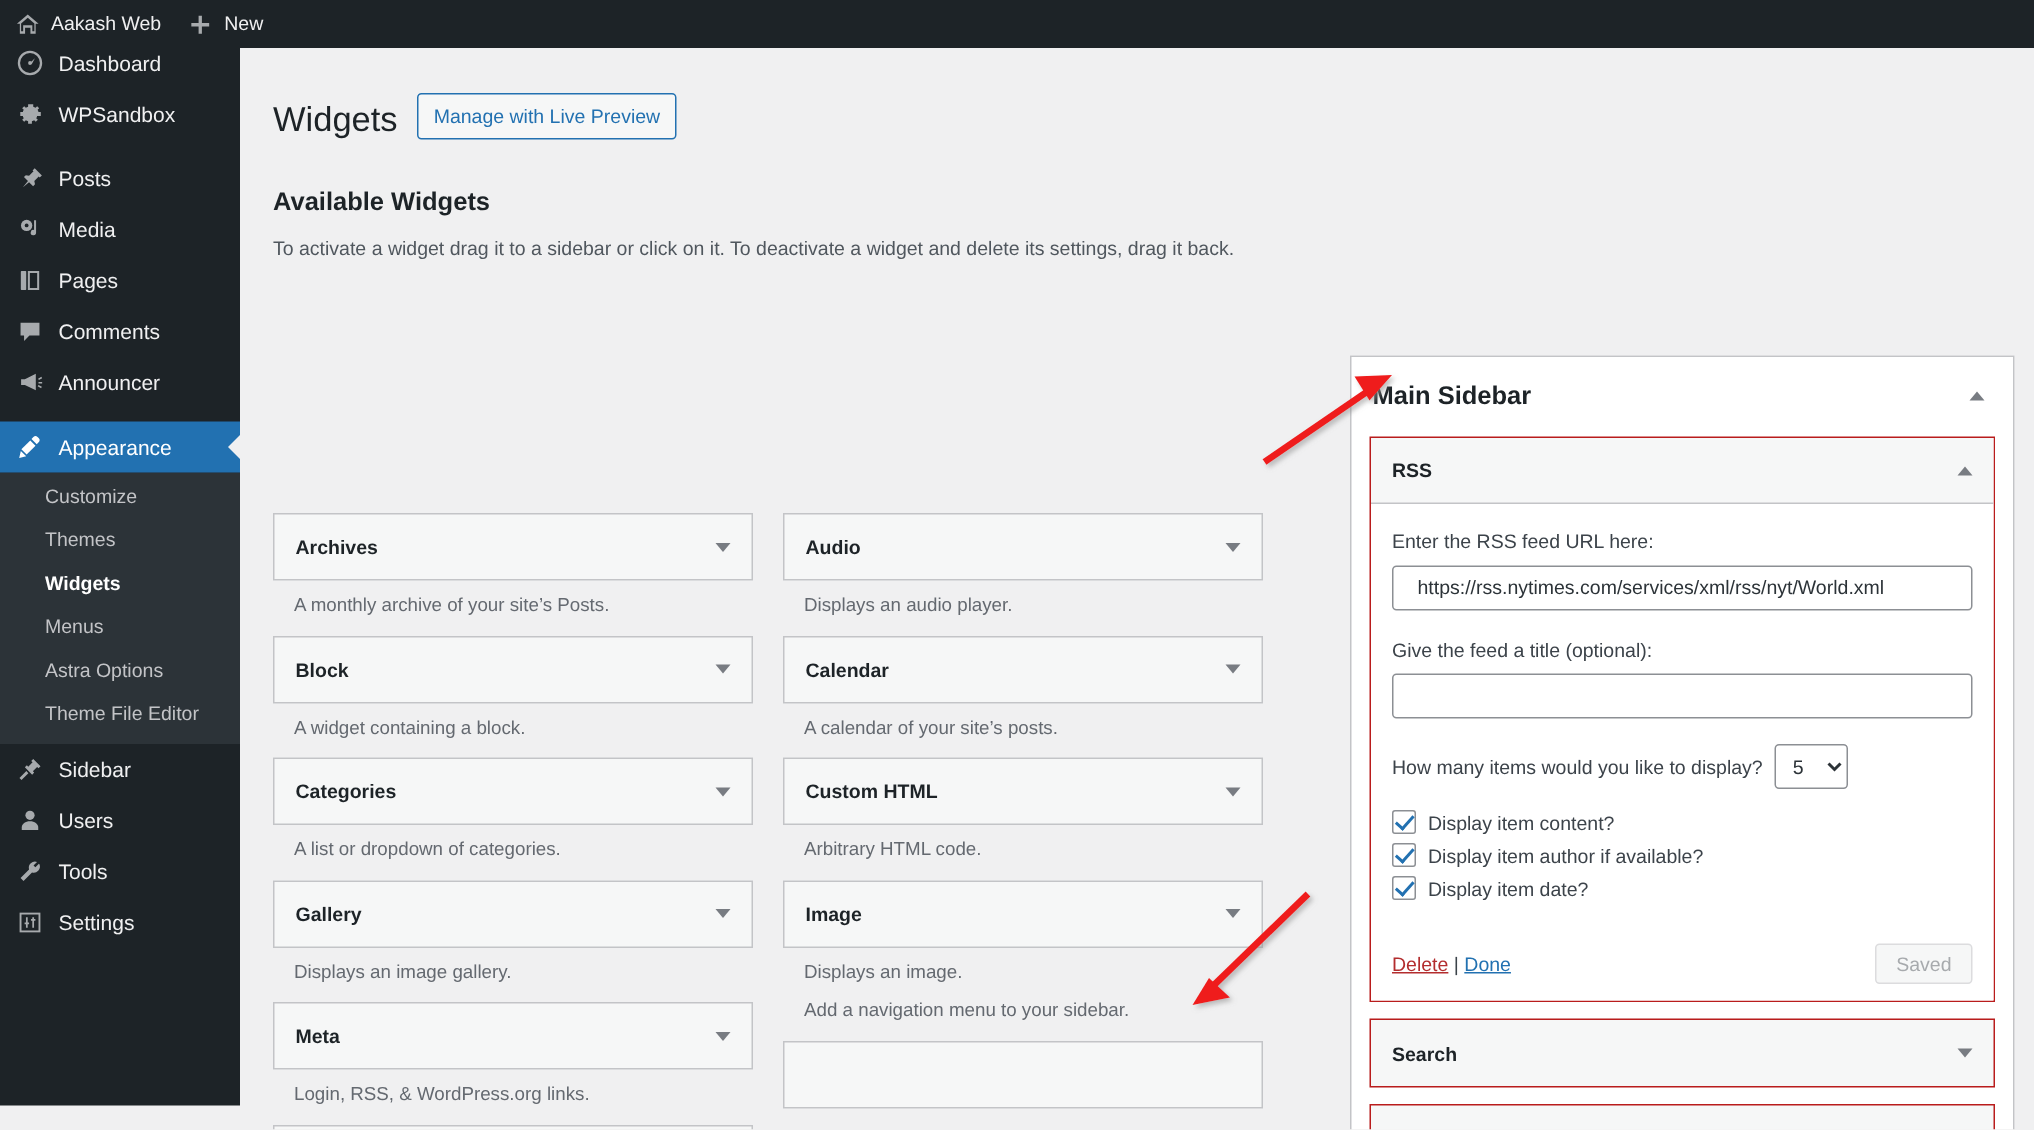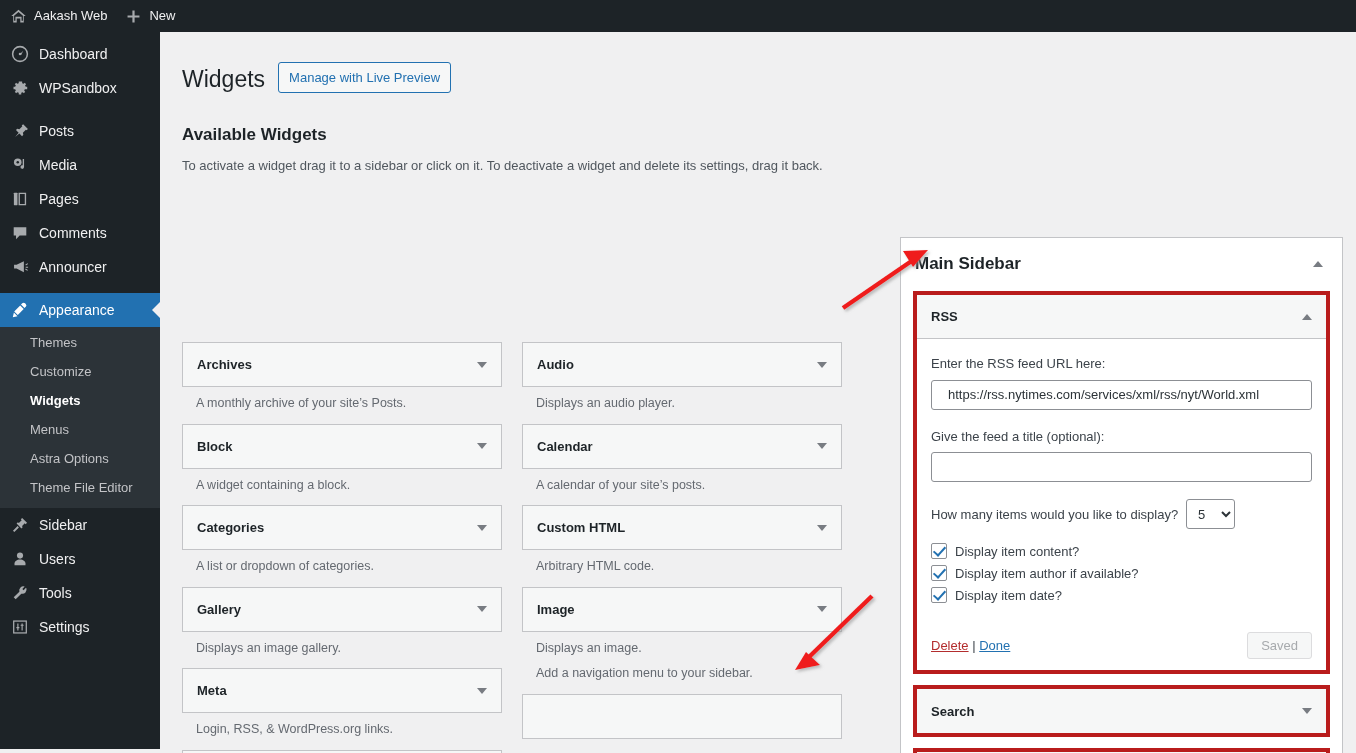--- a/index.html
+++ b/index.html
@@ -18,21 +18,21 @@
     background:#1d2327; color:#f0f0f1; display:flex; align-items:center;
     font-size:13px; z-index:40;
   }
   .ab-item { display:flex; align-items:center; gap:7px; padding:0 10px 0 8px; height:32px; color:#f0f0f1; }
   .ab-item:first-child { padding-left:10px; }
   .ab-label { line-height:32px; }
   .ab-icon { width:17px; height:17px; display:inline-block; position:relative; color:#a7aaad; }
 
   
   .adminmenu {
-    position:absolute; top:28px; left:0; width:160px; height:721px;
+    position:absolute; top:16px; left:0; width:160px; height:721px;
     background:#1d2327; color:#f0f0f1; z-index:30;
   }
   .menu-top {
     position:relative; display:flex; align-items:center; gap:9px;
     height:34px; padding-left:10px; color:#f0f0f1; font-size:14px; line-height:20px;
   }
   .menu-top .mi { width:20px; height:20px; display:flex; align-items:center; justify-content:center; color:#a7aaad; flex:0 0 20px; }
   .menu-top.current { background:#2271b1; color:#fff; font-weight:400; }
   .menu-top.current .mi { color:#fff; }
   .menu-top.current:after {
@@ -82,21 +82,21 @@
 
   
   .sidebar-panel { background:#fff; border:1px solid #c3c4c7; }
   .sidebar-panel-head {
     display:flex; align-items:center; justify-content:space-between;
     padding:16px 19px 17px 14px; cursor:pointer;
   }
   .sidebar-panel-head h2 { font-size:17px; font-weight:600; color:#1d2327; margin:0; }
   .panel-body { padding:0 12px 12px 12px; }
 
-  .sw { border:4px solid #b91c1c; background:#f6f7f7; margin-bottom:11px; }
+  .sw { border:1px solid #b91c1c; background:#f6f7f7; margin-bottom:11px; }
   .sw-head {
     display:flex; align-items:center; justify-content:space-between;
     height:44px; padding:0 14px; cursor:pointer;
   }
   .sw-head .sw-title { font-size:13px; font-weight:600; color:#1d2327; }
   .sw.open { background:#fff; }
   .sw.open > .sw-head { background:#f6f7f7; border-bottom:1px solid #c3c4c7; }
   .sw-body { padding:15px 14px 11px 14px; background:#fff; }
 
   .field-label { display:block; font-size:13px; color:#3c434a; margin-bottom:6px; line-height:1.5; }
@@ -242,22 +242,22 @@
         <svg width="18" height="18" viewBox="0 0 20 20" fill="currentColor">
             <path d="M15.6 2.6a2.2 2.2 0 0 0-3.1 0l-1.4 1.4 3.9 3.9 1.4-1.4a2.2 2.2 0 0 0 0-3.1l-.8-.8z"></path>
             <path d="M10.2 5.1 3.6 11.7l3.9 3.9 6.6-6.6-3.9-3.9z"></path>
             <path d="M3.2 12.9 2 18.1l5.2-1.2-4-4z"></path>
           </svg>
       </span>
       <span>Appearance</span>
     </div>
 
     <div class="submenu">
+      <a>Customize</a>
       <a>Themes</a>
-      <a>Customize</a>
       <a class="current">Widgets</a>
       <a>Menus</a>
       <a>Astra Options</a>
       <a>Theme File Editor</a>
     </div>
 
     <div class="menu-top">
       <span class="mi">
         <svg width="18" height="18" viewBox="0 0 20 20" fill="currentColor">
             <path d="M12.4 2.2 10.9 3.7l1 1-3.2 3.2-1-1L6.2 8.4l5.4 5.4 1.5-1.5-1-1 3.2-3.2 1 1 1.5-1.5-5.4-5.4z"></path>

